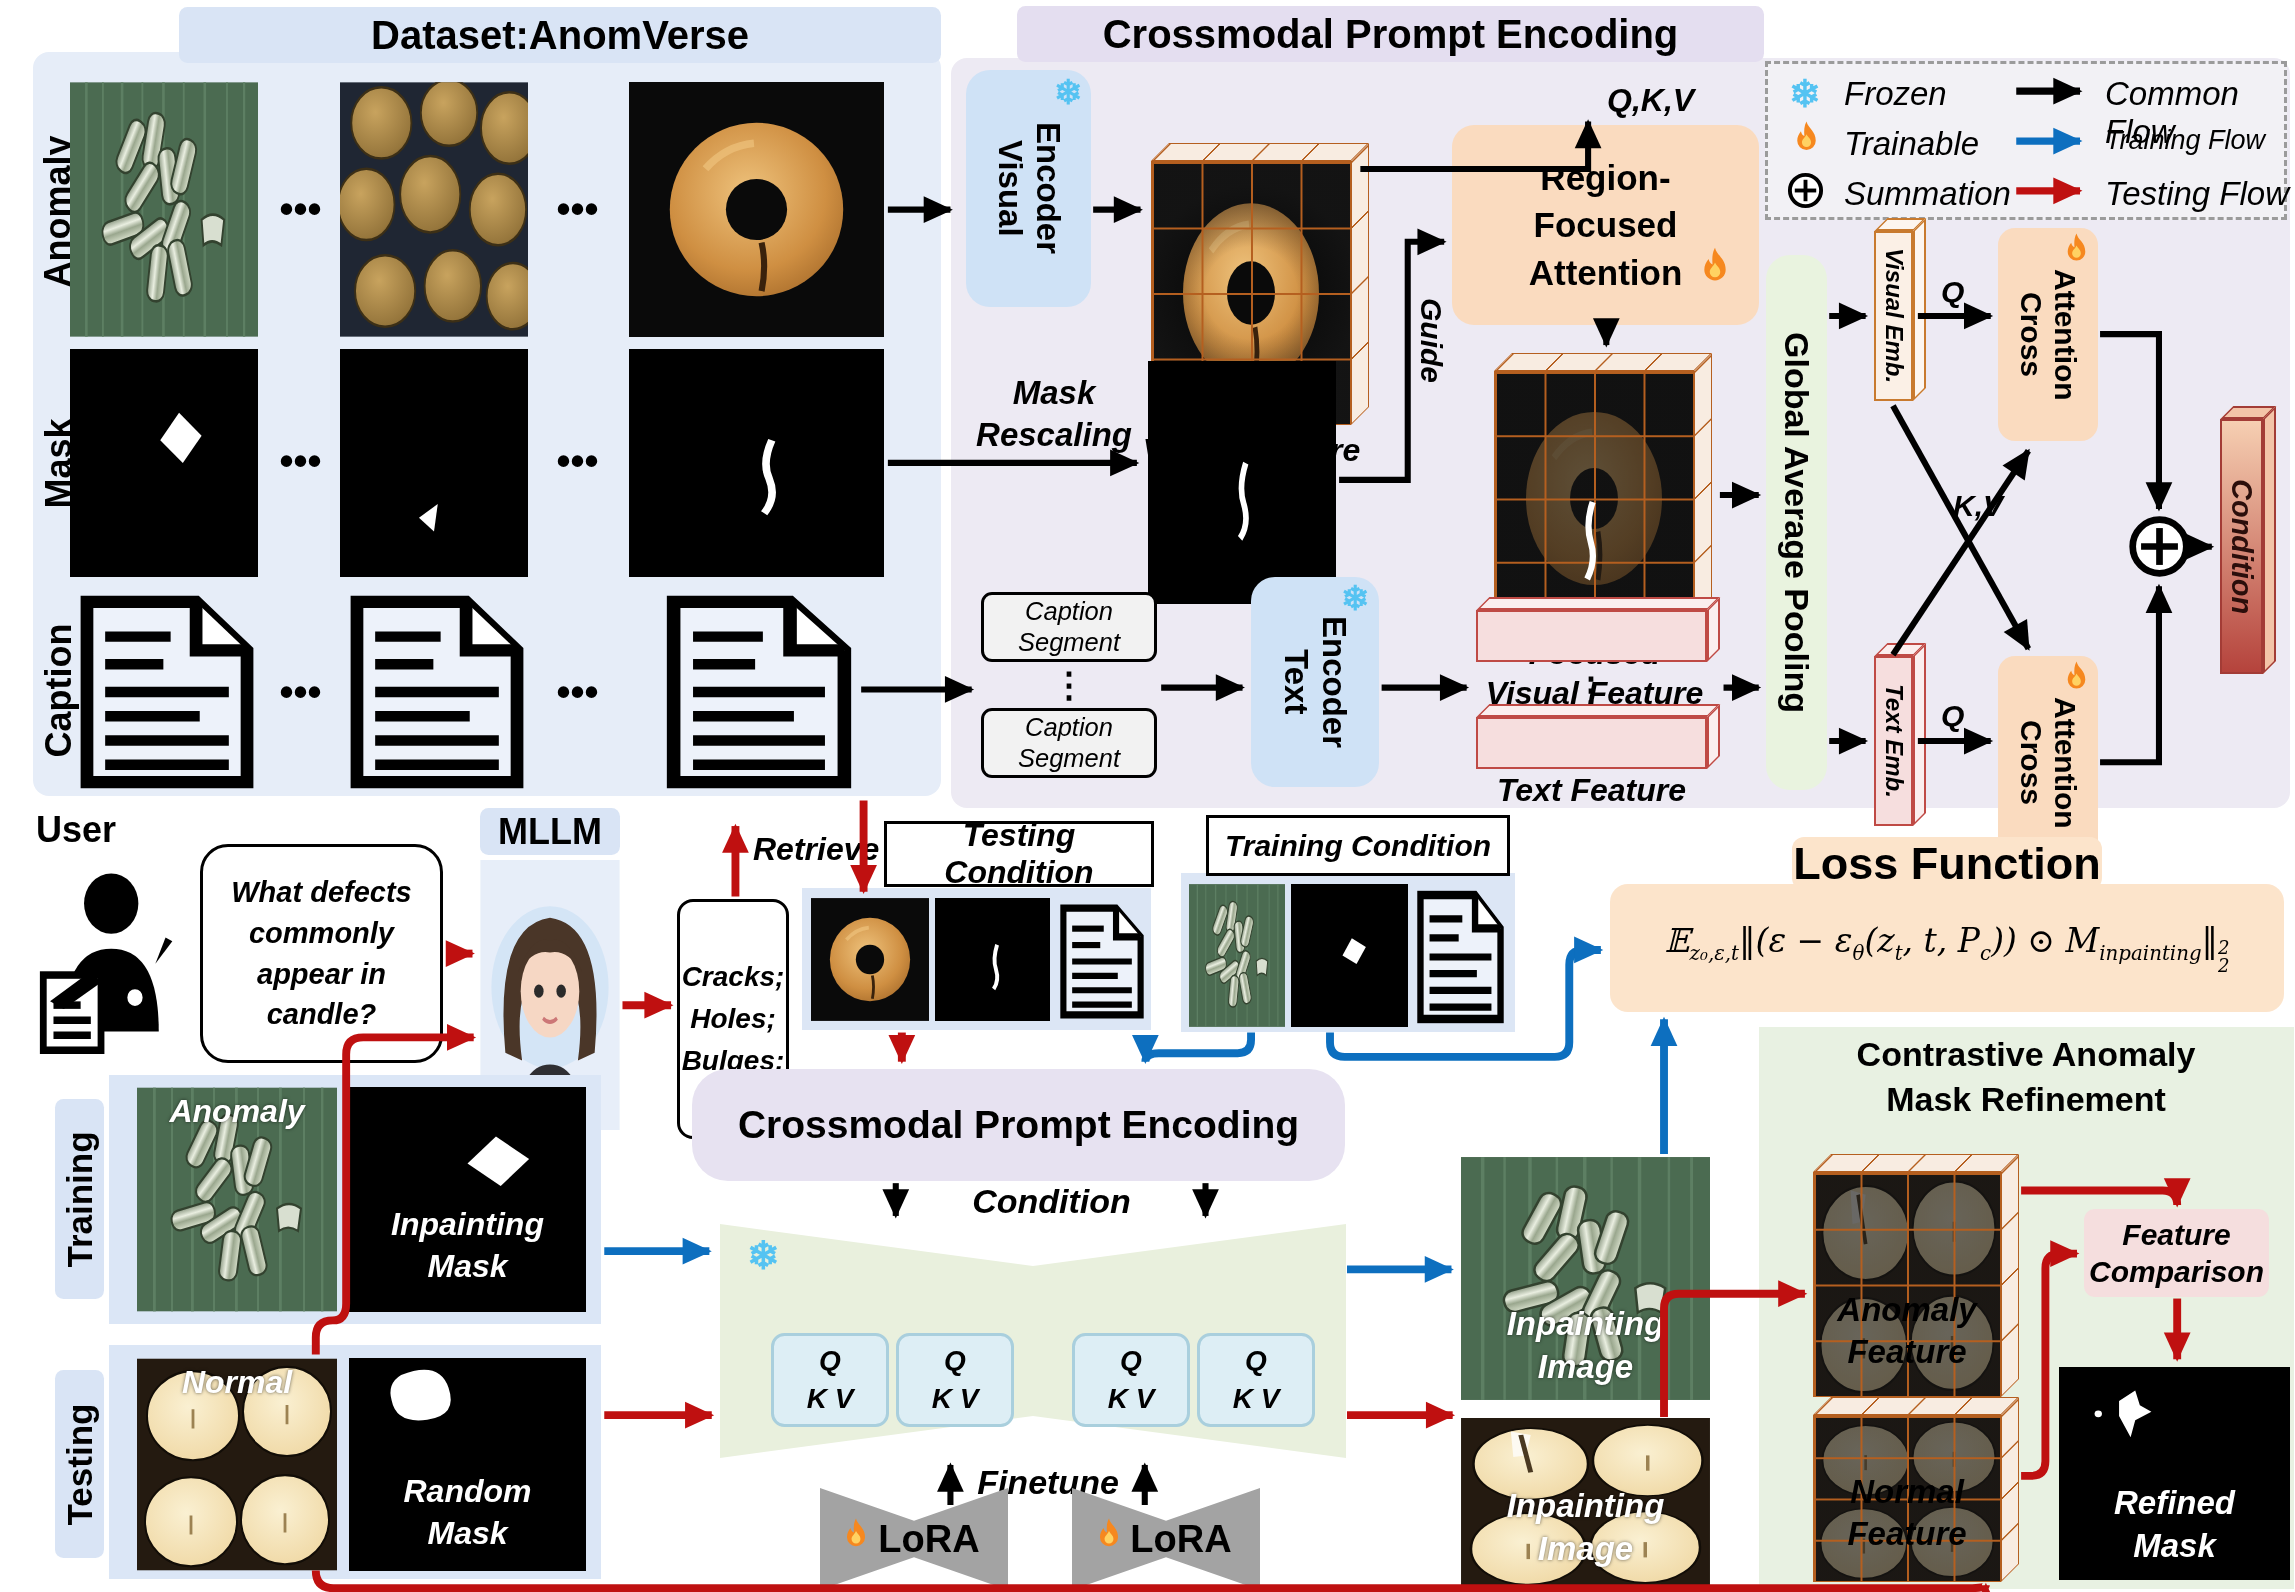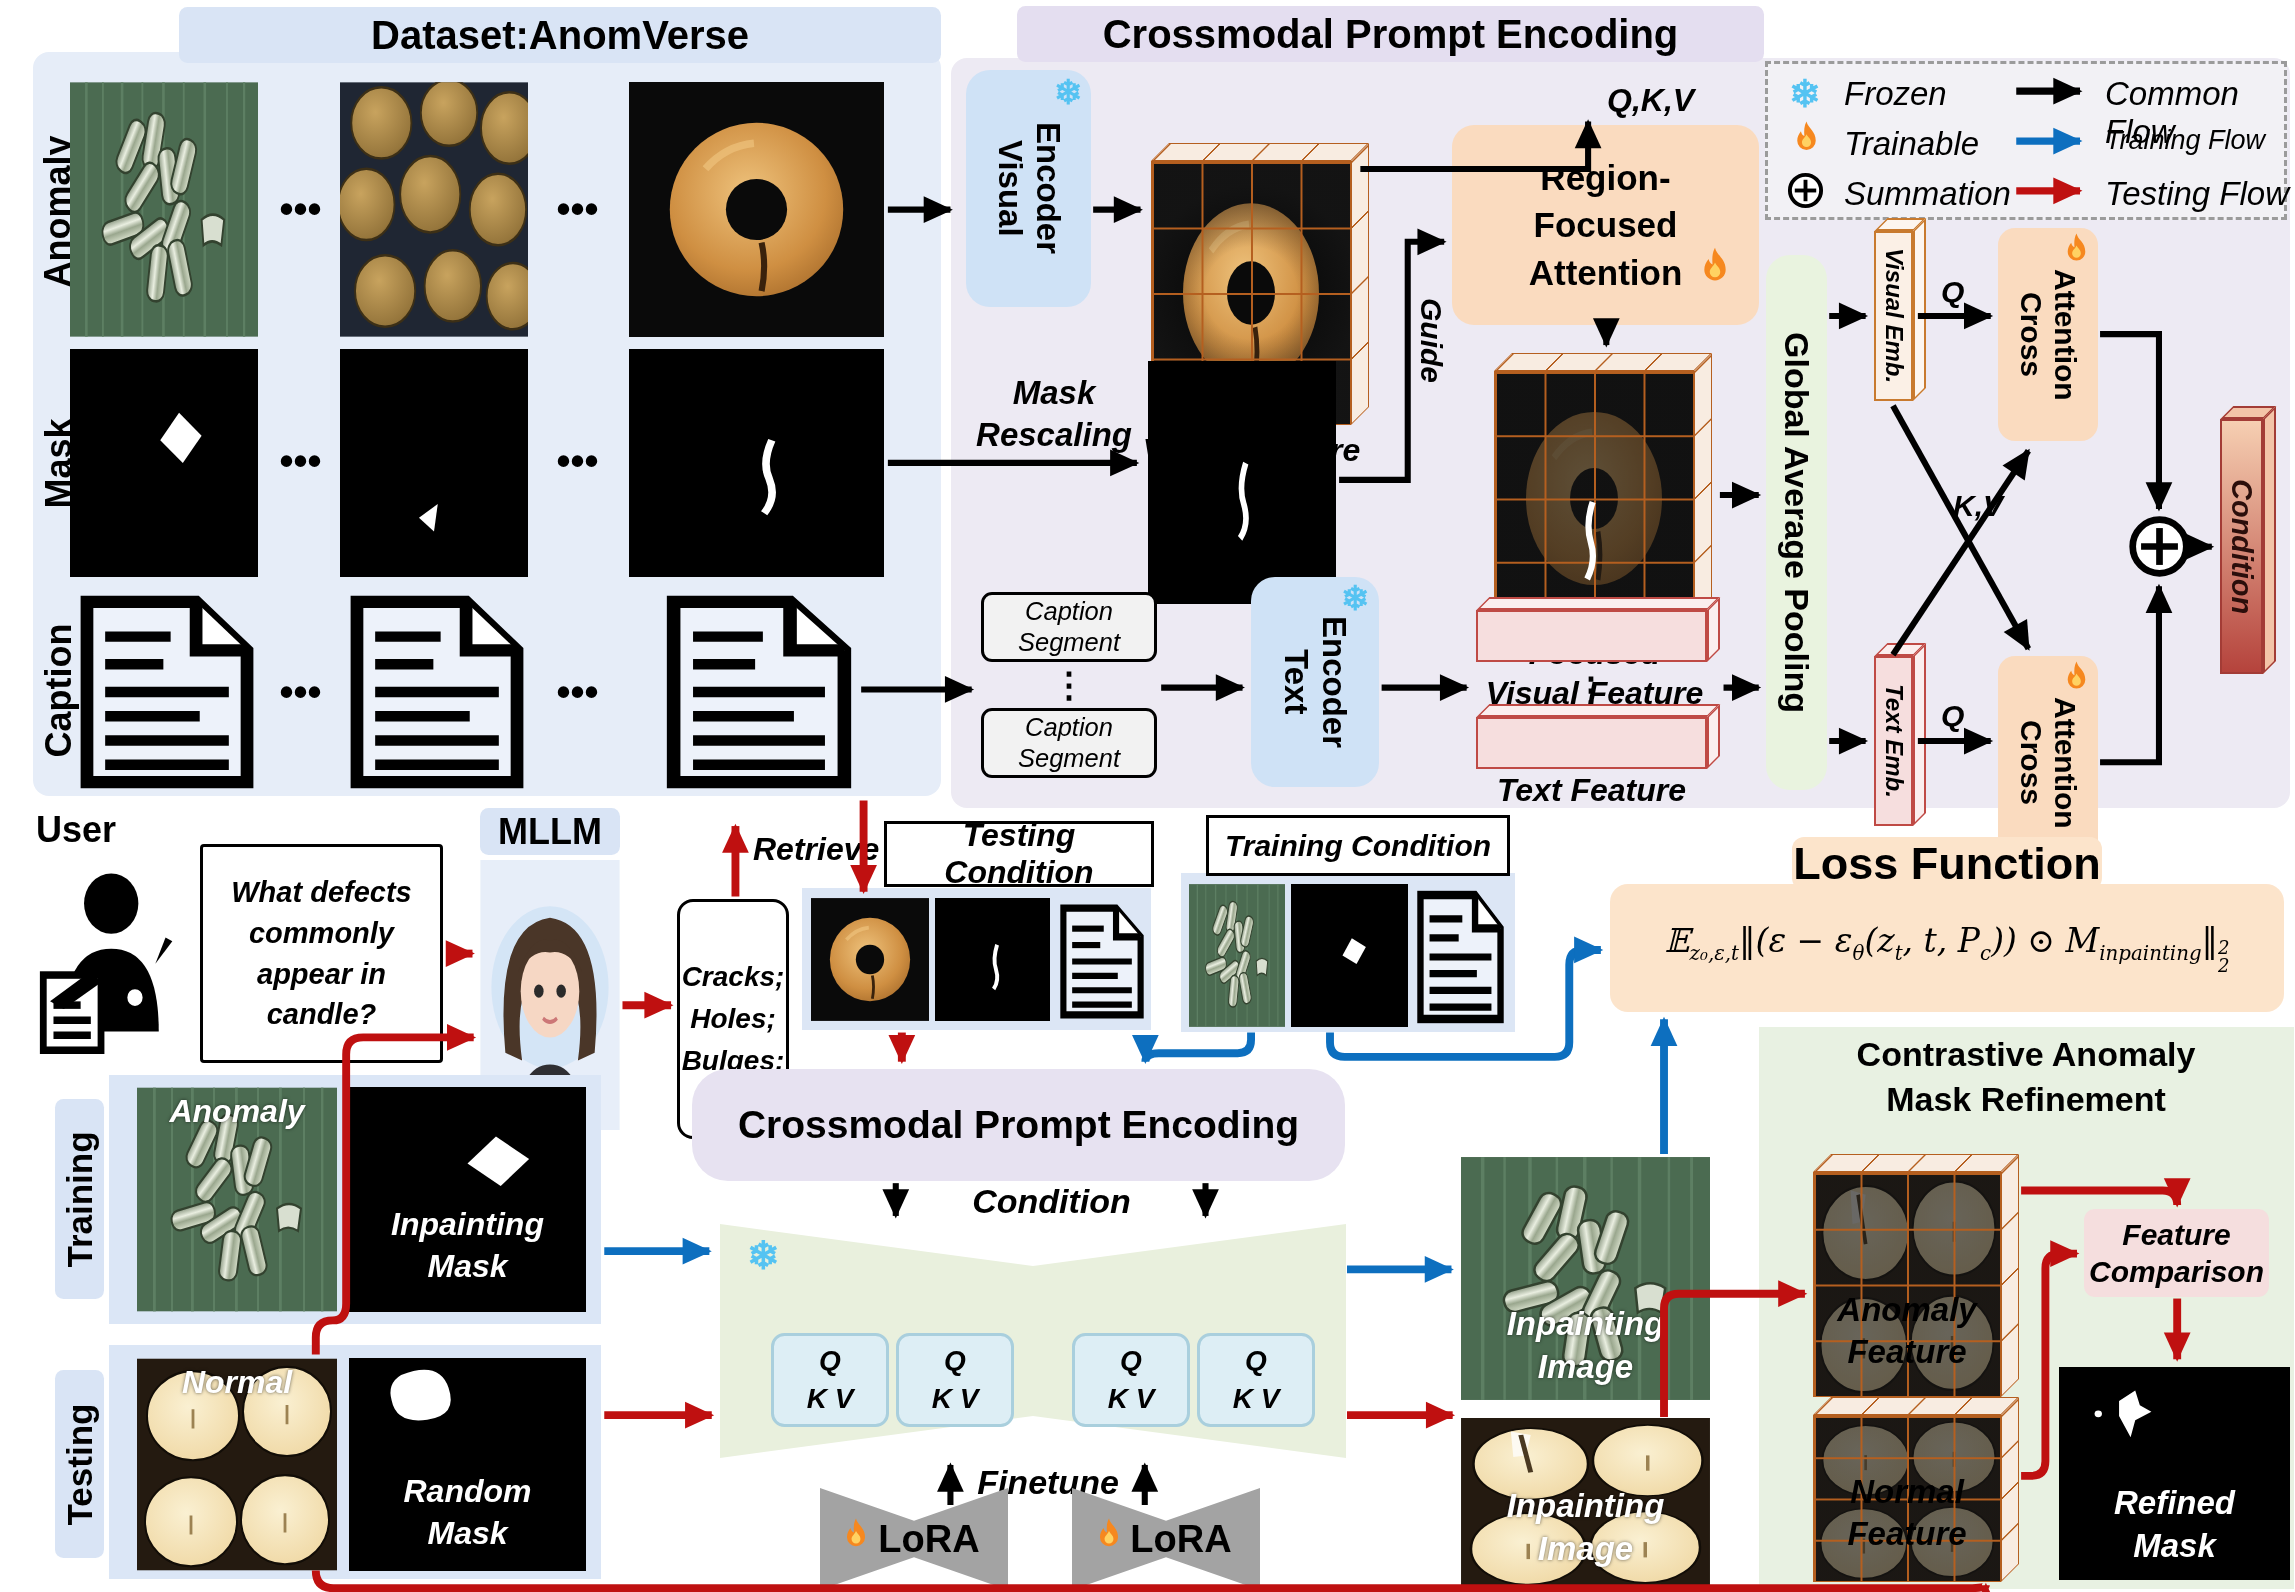--- a/index.html
+++ b/index.html
@@ -430,21 +430,21 @@
       <div class="side"></div>
       <div class="front ctr">
         <span class="vtx b it" style="font-size:29px;color:#2b0e0b">Condition</span>
       </div>
 </div>
 
 <div class="abs b" style="left:36px;top:809px;font-size:36px;">User</div>
 <svg class="abs" style="left:33px;top:866px;width:170px;height:188px;" viewBox="0 0 280 310" width="170" height="188">
       <use href="#person"></use>
     </svg>
-<div class="abs ctr" style="left:200px;top:844px;width:243px;height:219px;background:#fff;border:3.6px solid #000;border-radius:4px;box-sizing:border-box;">
+<div class="abs ctr" style="left:200px;top:844px;width:243px;height:219px;background:#fff;border:3.6px solid #000;border-radius:28px;box-sizing:border-box;">
   <span class="b it pre" style="font-size:29px;line-height:1.4">What defects
 commonly
 appear in
 candle?</span>
 </div>
 
 <div class="abs titletab ctr" style="left:480px;top:808px;width:140px;height:47px;">
       <span class="b" style="font-size:36px">MLLM</span>
     </div>
 <div class="abs imgbox" style="left:480px;top:860px;width:140px;height:270px;">

